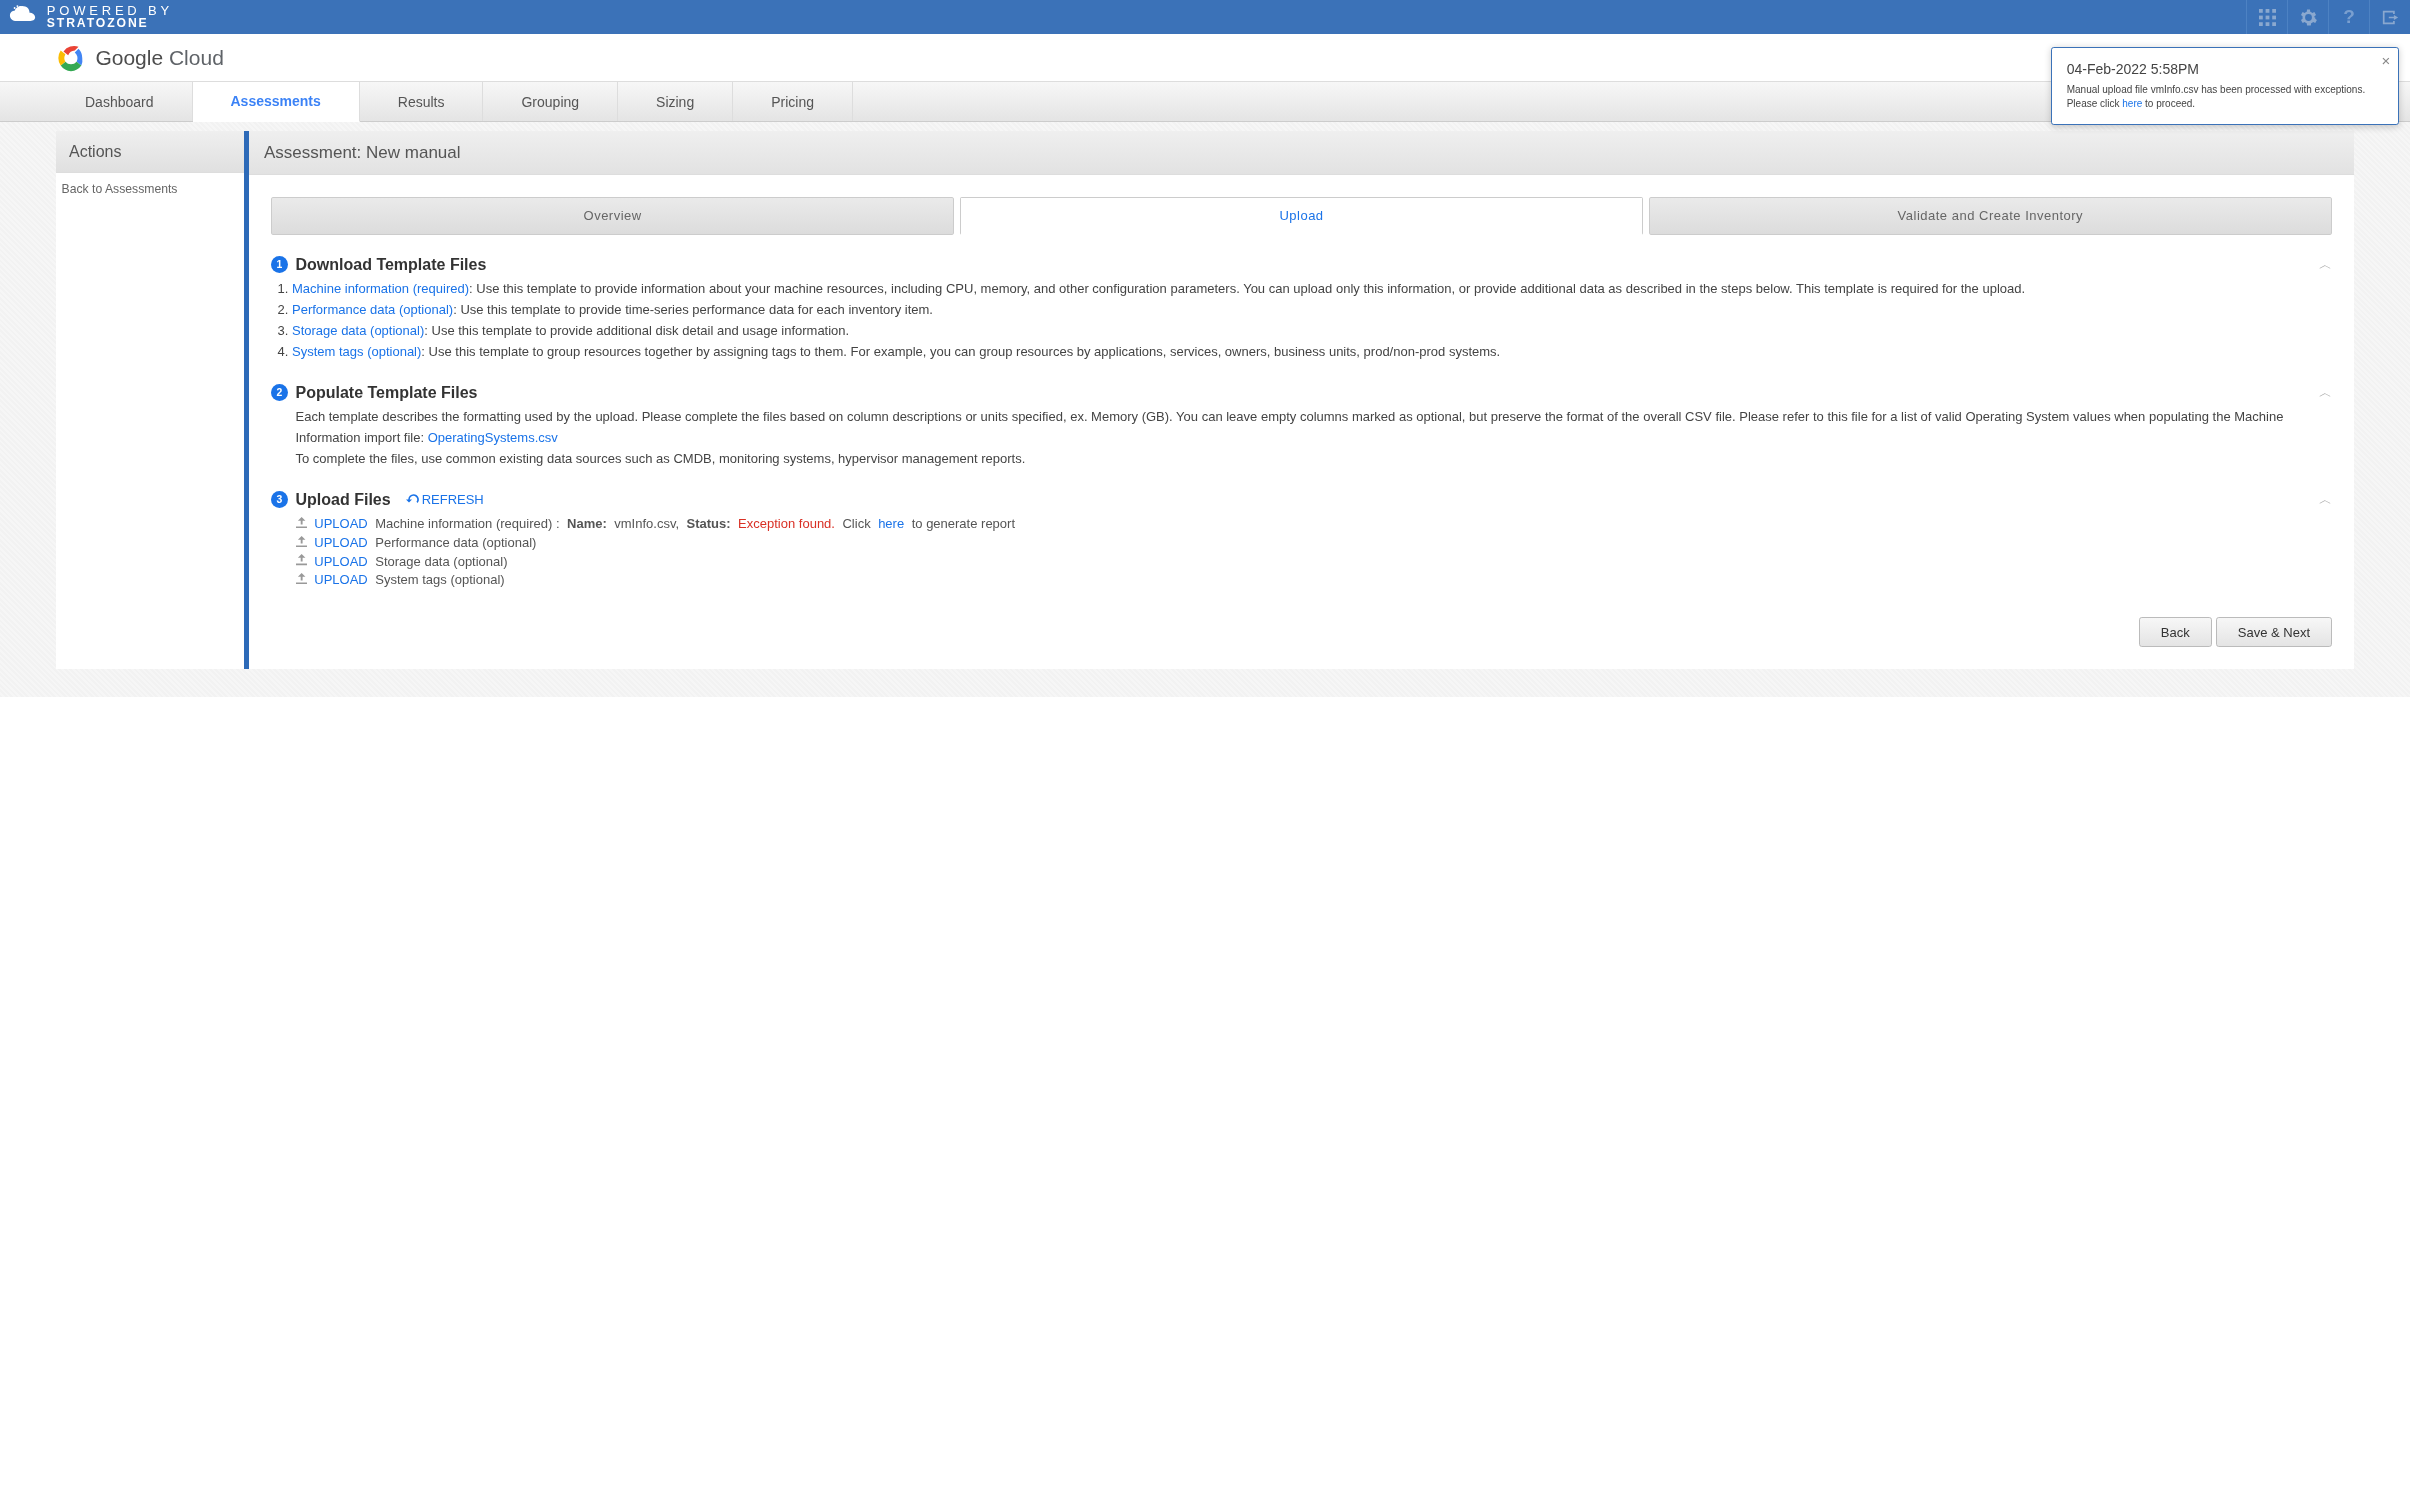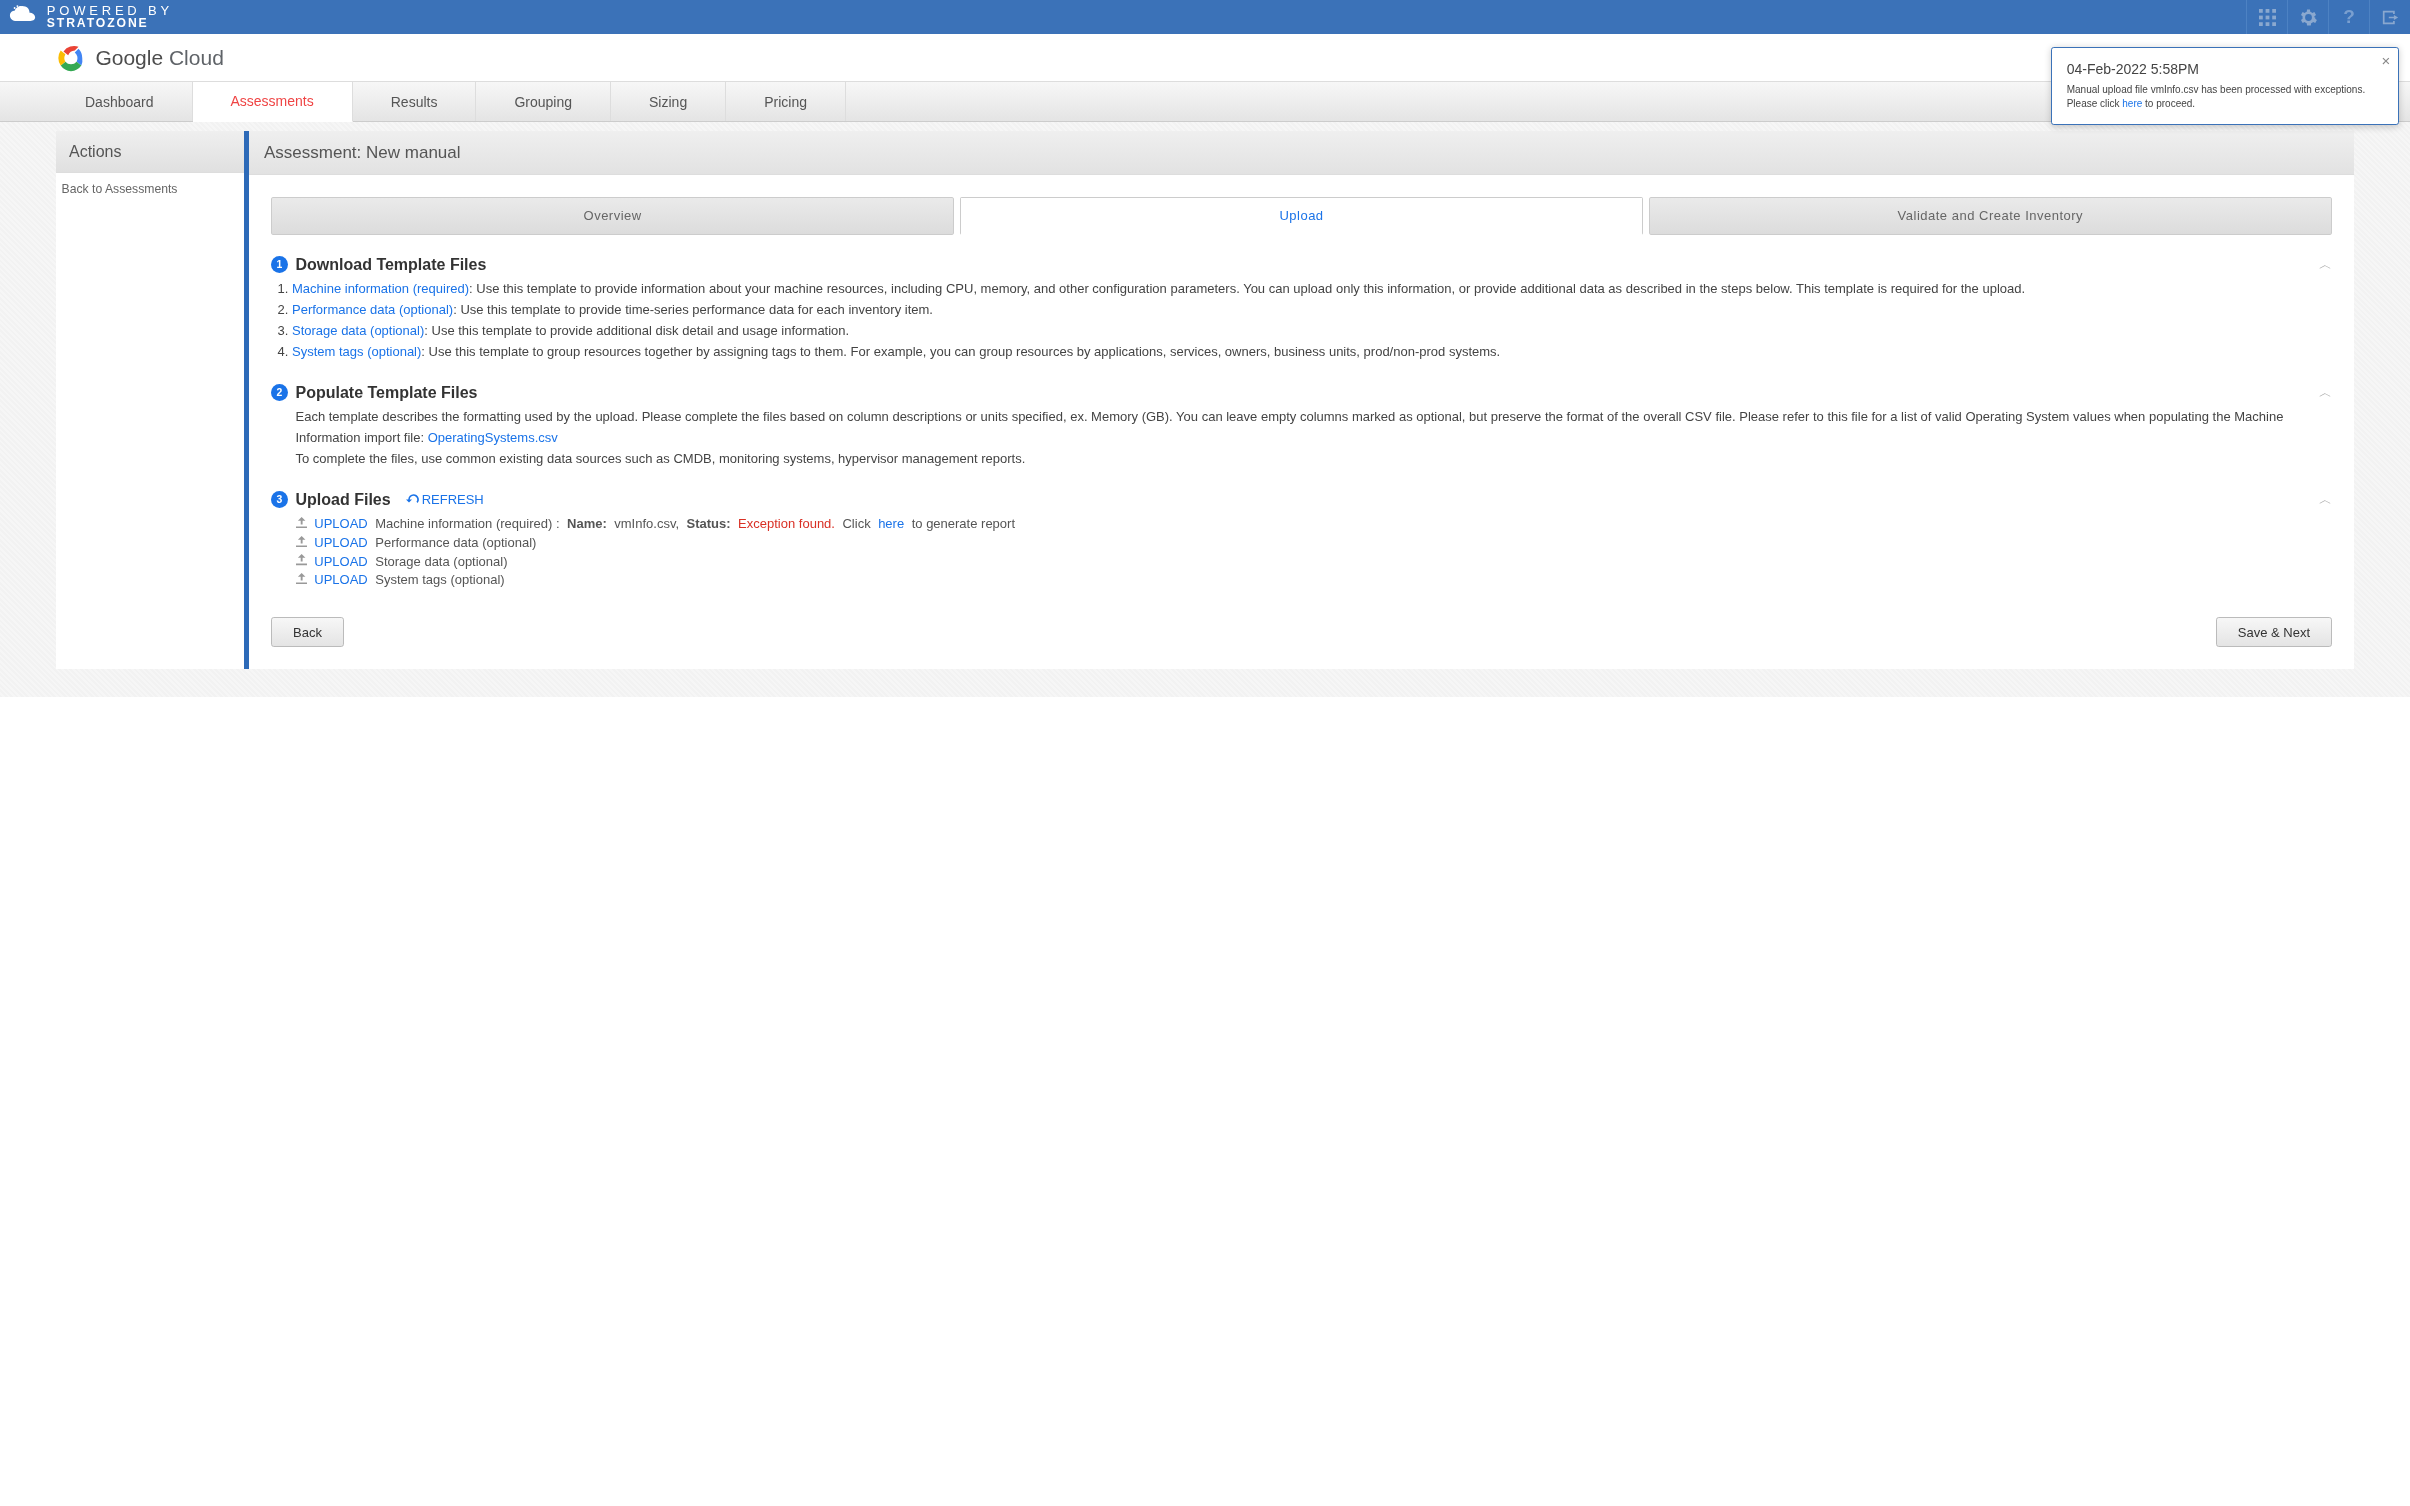--- a/index.html
+++ b/index.html
@@ -19,21 +19,21 @@
 
 .gc-header { height: 47px; display: flex; align-items: center; padding-left: 56px; background: #fff; }
 .gc-logo { display: flex; align-items: center; gap: 9.4px; }
 .gc-icon { width: 30px; height: 30px; }
 .gc-text { font-size: 21px; color: #5f6368; font-weight: 400; }
 .gc-text .bold { font-weight: 500; color: #4d4d4d; }
 
 
 .nav { background: linear-gradient(#f7f7f7, #e4e4e4); height: 41px; display: flex; border-top: 0.9px solid #ddd; border-bottom: 0.9px solid #ccc; padding-left: 47px; }
 .nav-item { padding: 0 38px; display: flex; align-items: center; color: #555; cursor: pointer; border-right: 0.9px solid #ddd; font-size: 14px; }
-.nav-item.active { background: #fff; color: #ef4444; border-bottom: 0.9px solid #fff; margin-bottom: -0.9px; }
+.nav-item.active { background: #fff; color: #3b82f6; border-bottom: 0.9px solid #fff; margin-bottom: -0.9px; font-weight: bold; }
 
 
 .content { display: flex; padding: 9.4px 56px 28px 56px; background: #f5f5f5; background-image: repeating-linear-gradient(45deg, #f2f2f2 0, #f2f2f2 1.9px, #f6f6f6 1.9px, #f6f6f6 3.8px); }
 .sidebar { width: 188px; background: #fff; }
 .sidebar-header { background: linear-gradient(#efefef, #e0e0e0); padding: 11.3px 13px; font-size: 16px; color: #555; font-weight: 500; border-bottom: 0.9px solid #ddd; }
 .sidebar-link { padding: 9.4px 5.6px; color: #666; cursor: pointer; font-size: 12.2px; }
 
 .main { flex: 1; background: #fff; border-left: 5.6px solid #2d6ab8; }
 .main-header { background: linear-gradient(#efefef, #e2e2e2); padding: 11.3px 15px; font-size: 17px; color: #555; border-bottom: 0.9px solid #ddd; }
 .main-body { padding: 22px; }
@@ -52,21 +52,21 @@
 .step p { margin-left: 24.5px; color: #444; line-height: 1.6; font-size: 13px; }
 .link { color: #1a73e8; cursor: pointer; }
 .upload-list { margin-left: 24.5px; margin-top: 3.8px; }
 .upload-row { display: flex; align-items: center; gap: 7.5px; padding: 1.9px 0; font-size: 13px; color: #555; flex-wrap: wrap; }
 .upload-icon { color: #999; }
 .upload-link { color: #1a73e8; font-weight: 500; cursor: pointer; }
 .status-bad { color: #d93025; }
 .refresh { color: #1a73e8; font-weight: 500; margin-left: 7.5px; cursor: pointer; display: inline-flex; align-items: flex-end; gap: 1px; font-size: 13px; }
 
 
-.footer-btns { display: flex; justify-content: space-between; gap: 4px; margin-top: 28px; }
+.footer-btns { display: flex; justify-content: flex-end; gap: 4px; margin-top: 28px; }
 .btn { background: linear-gradient(#f7f7f7, #e4e4e4); border: 0.9px solid #bbb; padding: 6.6px 21px; border-radius: 2.8px; cursor: pointer; font-size: 13px; color: #333; }
 
 
 .notify { position: absolute; top: 47px; right: 11.3px; width: 348px; background: #fff; border: 1.9px solid #3b72b8; border-radius: 2.8px; padding: 13px 15px; box-shadow: 0 1.9px 7.5px rgba(0,0,0,.2); }
 .notify-close { position: absolute; top: 3.8px; right: 7.5px; color: #888; cursor: pointer; font-size: 15px; }
 .notify-time { font-size: 14px; color: #444; margin-bottom: 5.6px; }
 .notify-body { font-size: 10px; color: #444; line-height: 1.4; }
 </style>
 </head>
 <body>

